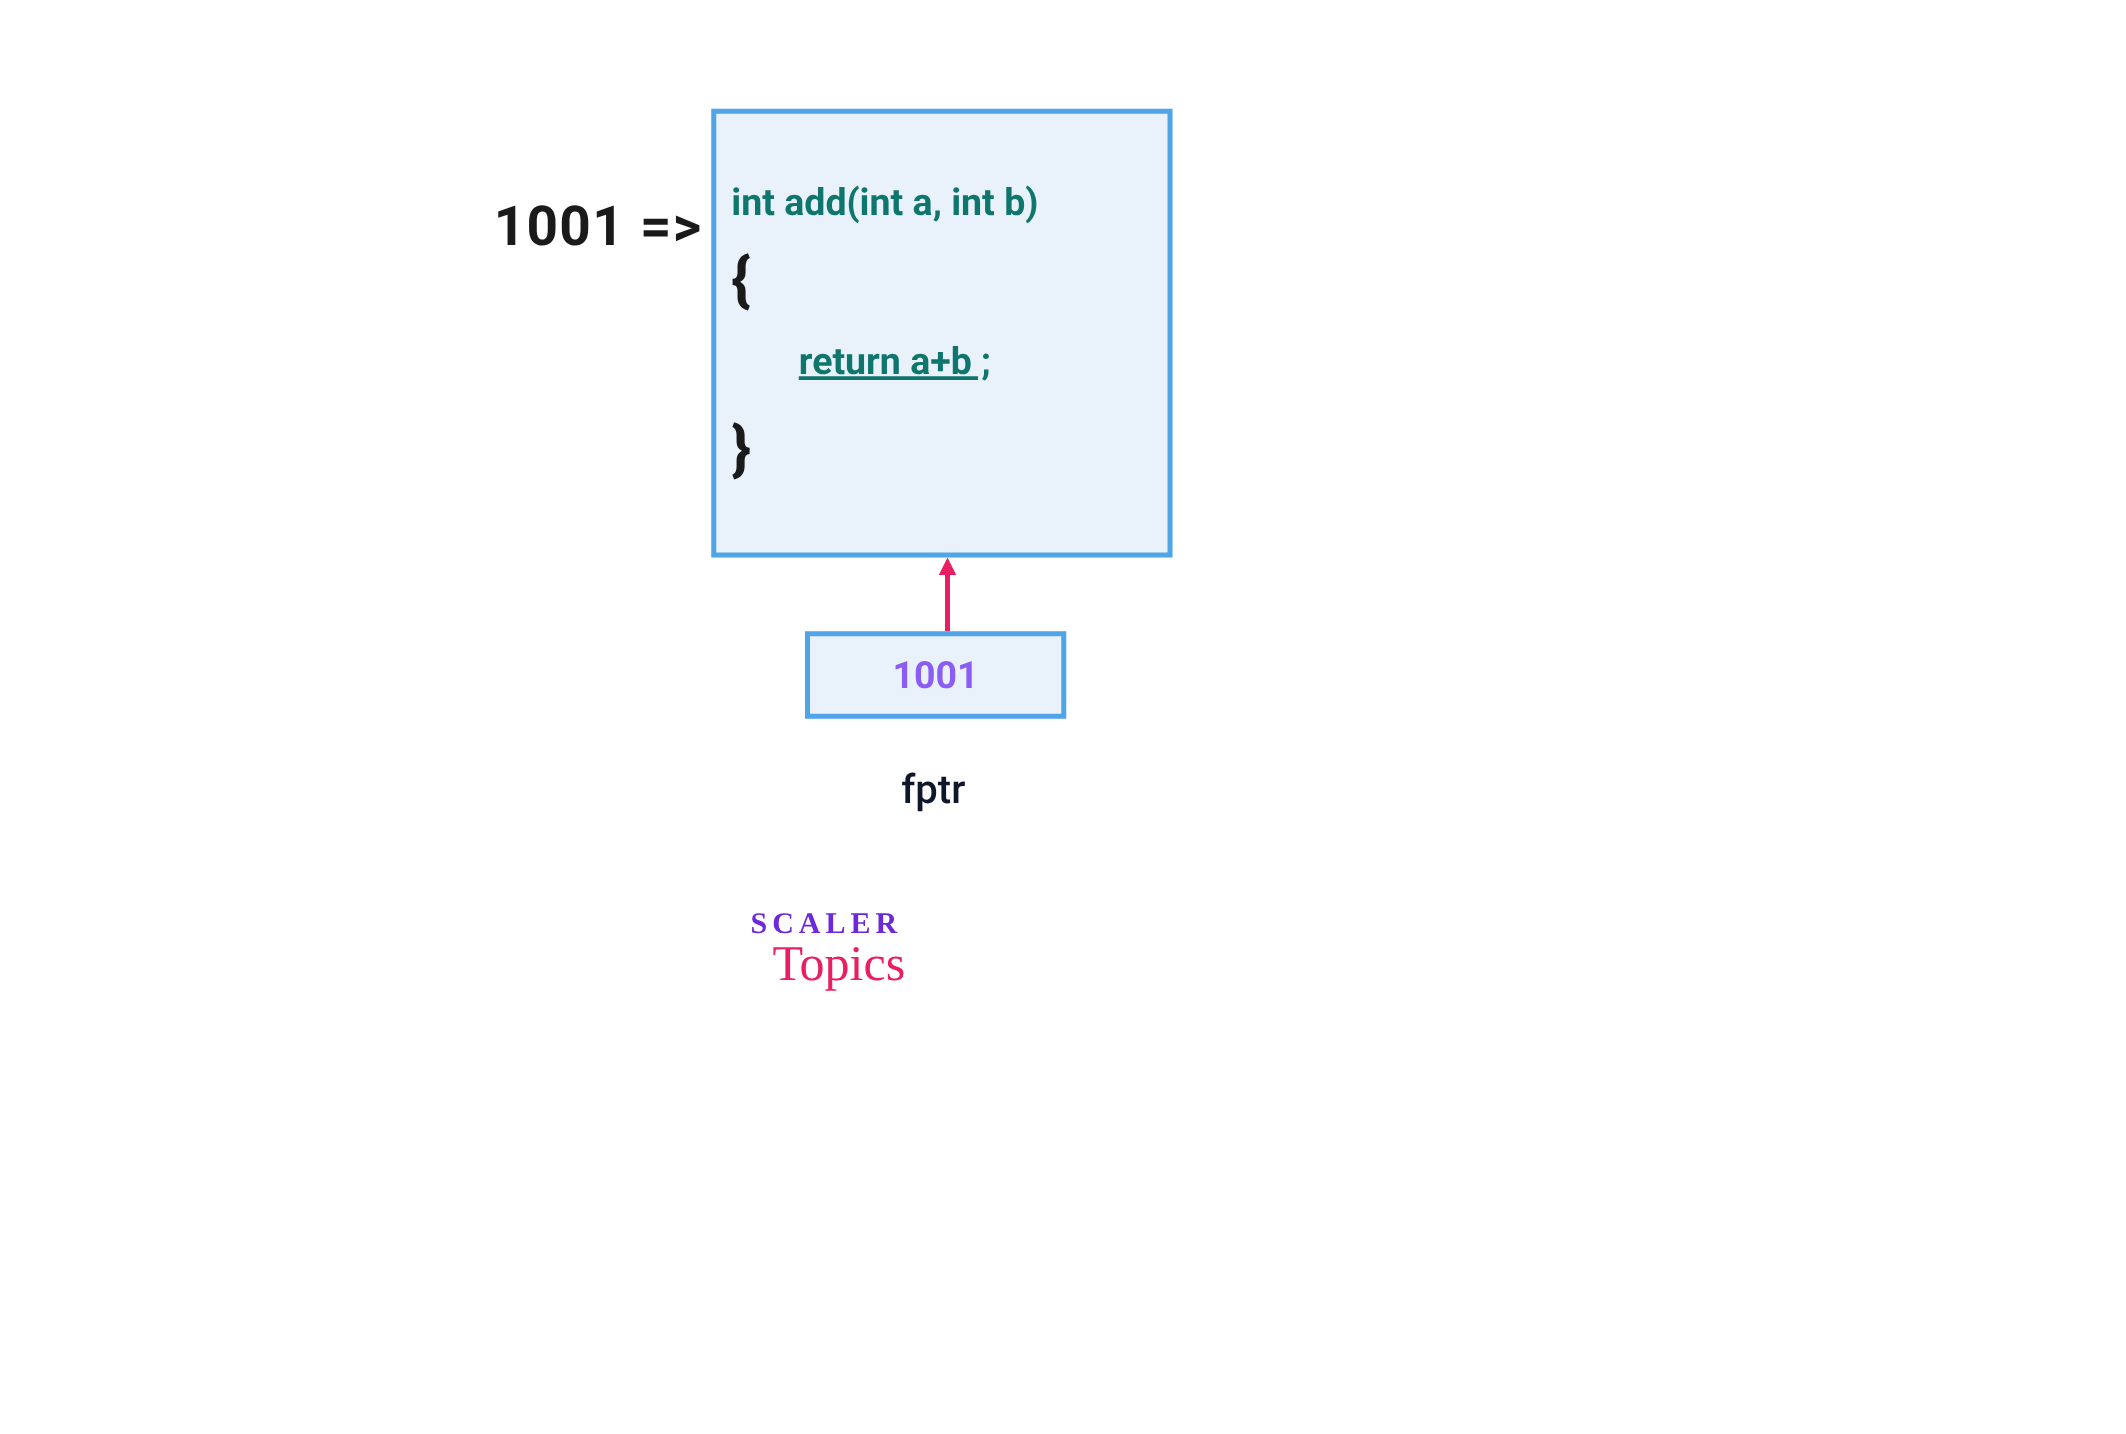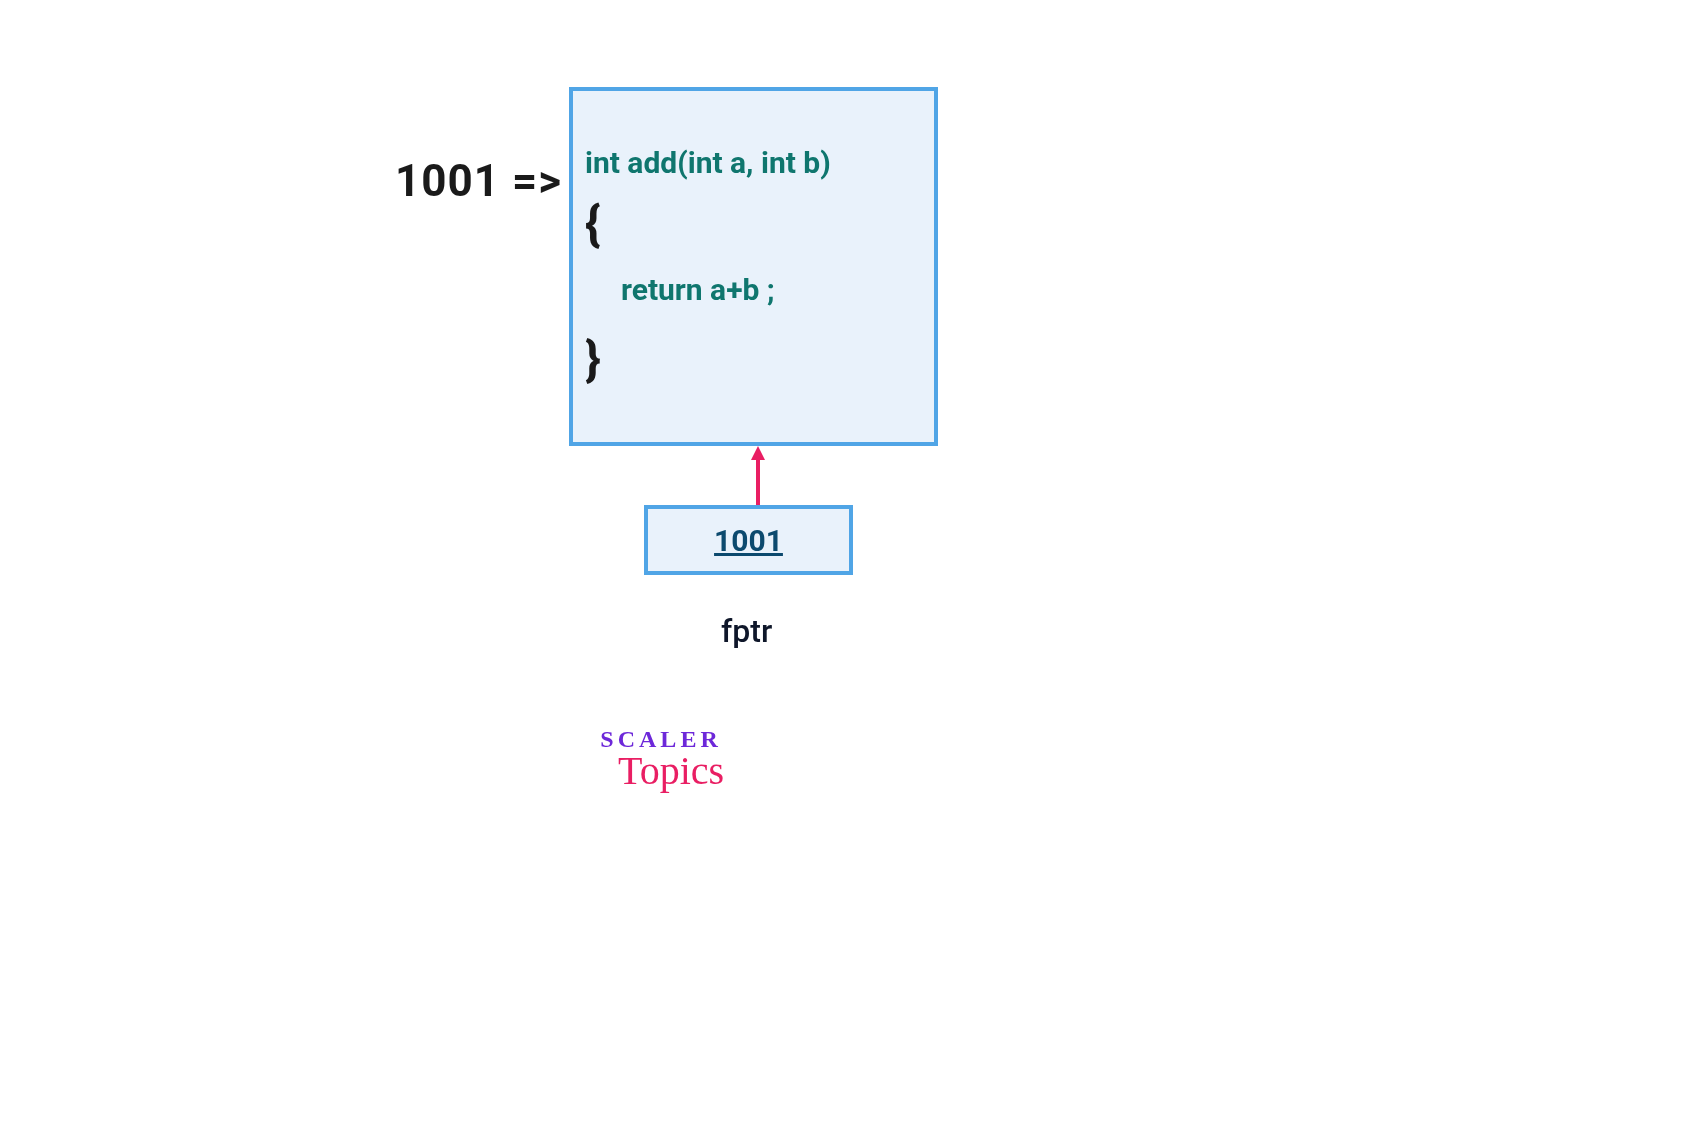--- a/index.html
+++ b/index.html
@@ -37,21 +37,21 @@
     padding: 60px 20px 20px 20px;
   }
   .code-line {
     font-size: 30px;
     font-weight: 700;
     color: #0f766e;
     line-height: 1.2;
   }
   .code-line1 { position: absolute; left: 585px; top: 145px; }
   .code-brace-open { position: absolute; left: 585px; top: 195px; font-size: 48px; font-weight: 800; color: #1a1a1a; }
-  .code-line2 { position: absolute; left: 621px; top: 272px; }
+  .code-line2 { position: absolute; left: 639px; top: 272px; text-decoration: underline; }
   .code-brace-close { position: absolute; left: 585px; top: 330px; font-size: 48px; font-weight: 800; color: #1a1a1a; }
   .arrow-svg {
     position: absolute;
     left: 748px;
     top: 446px;
     width: 20px;
     height: 62px;
   }
   .pointer-box {
     position: absolute;
@@ -61,22 +61,21 @@
     height: 70px;
     background: #e9f2fb;
     border: 4px solid #50a5e6;
     display: flex;
     align-items: center;
     justify-content: center;
   }
   .pointer-value {
     font-size: 30px;
     font-weight: 700;
-    color: #0c4a6e;
-    text-decoration: underline;
+    color: #8b5cf6;
   }
   .pointer-name {
     position: absolute;
     left: 721px;
     top: 612px;
     font-size: 32px;
     font-weight: 500;
     color: #0f172a;
   }
   .logo {

